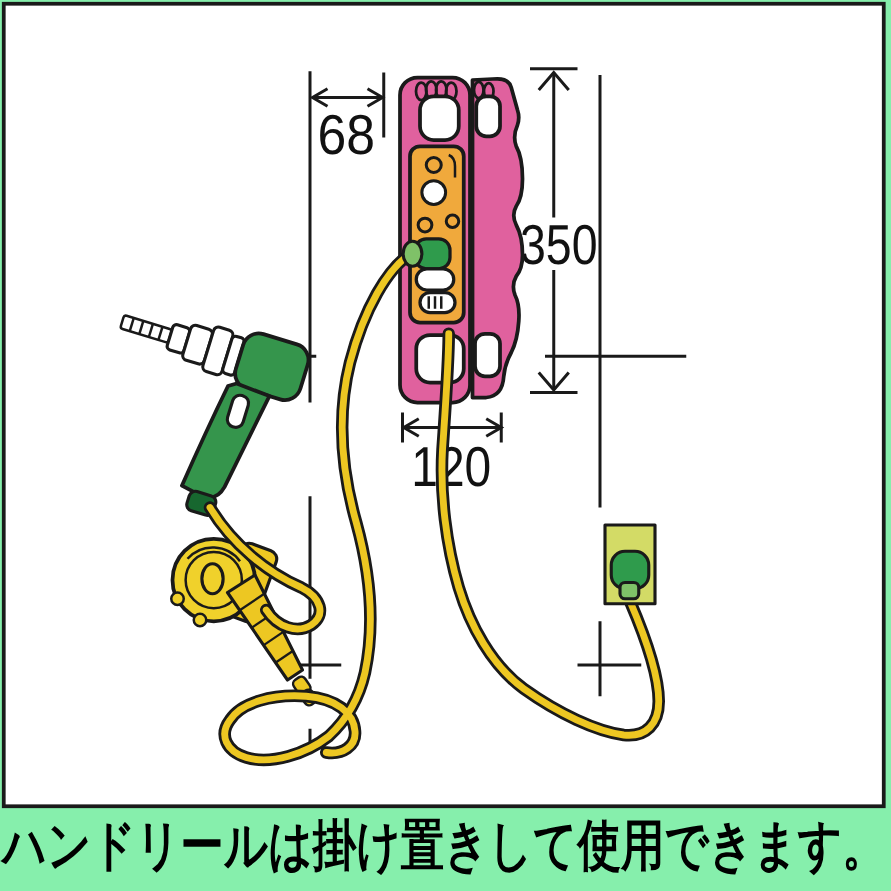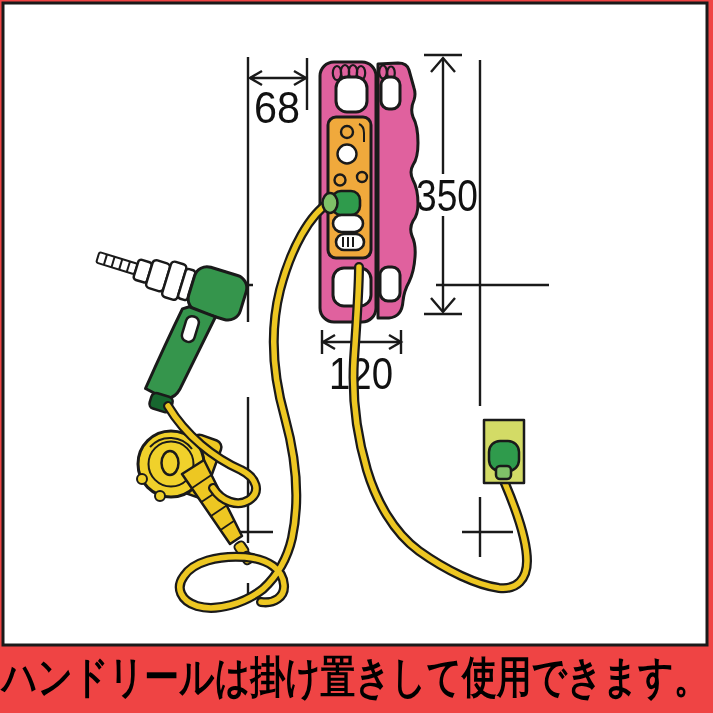--- a/index.html
+++ b/index.html
@@ -1,16 +1,16 @@
 <!DOCTYPE html>
 <html><head>
 <meta charset="utf-8">
 <style>
   html,body{margin:0;padding:0;background:#ffffff;}
-  .stage{position:relative;width:713px;height:713px;background:#ef4444;overflow:hidden;
+  .stage{position:relative;width:713px;height:713px;background:#86efac;overflow:hidden;
          font-family:"Liberation Sans",sans-serif;}
   .frame{position:absolute;left:0;top:0;width:713px;height:650px;}
   .frame svg{display:block;}
   .caption{position:absolute;left:2px;top:646px;width:711px;height:64px;
            white-space:nowrap;color:#000;font-size:44px;line-height:62px;font-weight:600;
            transform:scaleX(0.79);transform-origin:0 50%;
            font-family:"Liberation Sans",sans-serif;}
   text{font-family:"Liberation Sans",sans-serif;fill:#111;}
 </style>
 </head>

